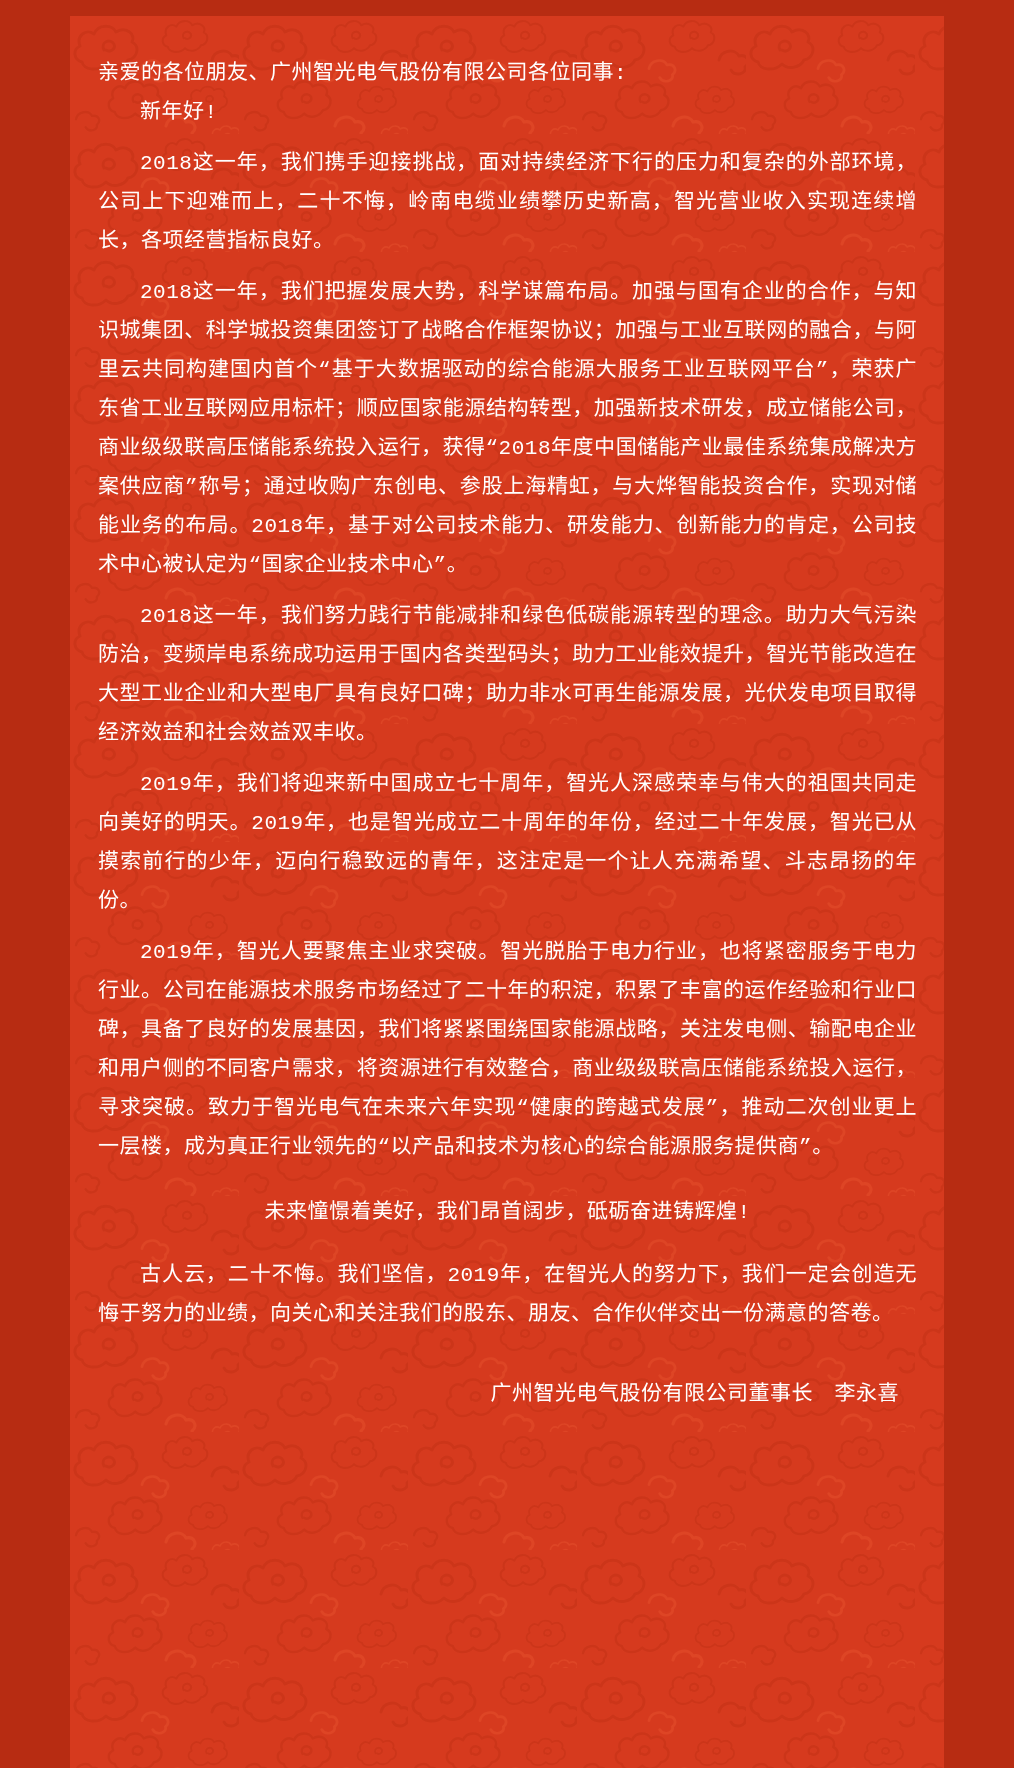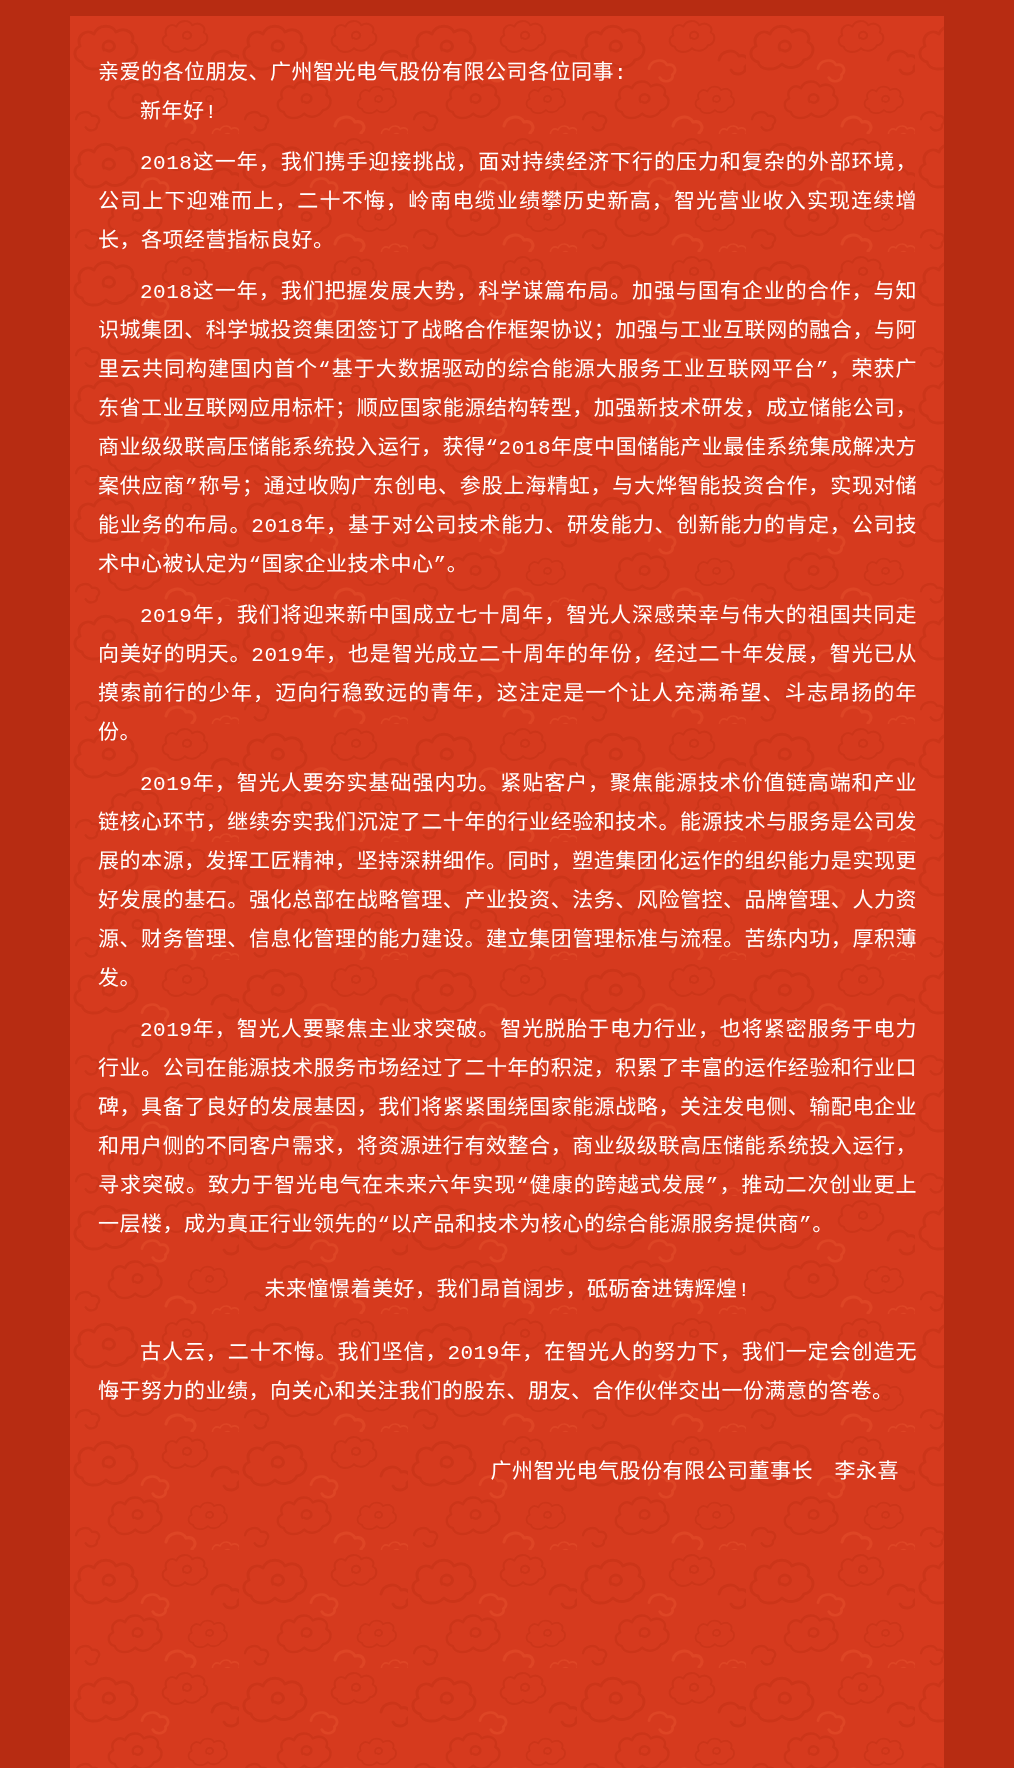--- a/index.html
+++ b/index.html
@@ -85,22 +85,22 @@
 
   <div class="letter">
 
     <p class="salutation">亲爱的各位朋友、广州智光电气股份有限公司各位同事:</p>
 
     <p class="greeting">新年好!</p>
 
     <div>
         <p class="para">2018这一年，我们携手迎接挑战，面对持续经济下行的压力和复杂的外部环境，公司上下迎难而上，二十不悔，岭南电缆业绩攀历史新高，智光营业收入实现连续增长，各项经营指标良好。</p>
         <p class="para">2018这一年，我们把握发展大势，科学谋篇布局。加强与国有企业的合作，与知识城集团、科学城投资集团签订了战略合作框架协议；加强与工业互联网的融合，与阿里云共同构建国内首个“基于大数据驱动的综合能源大服务工业互联网平台”，荣获广东省工业互联网应用标杆；顺应国家能源结构转型，加强新技术研发，成立储能公司，商业级级联高压储能系统投入运行，获得“2018年度中国储能产业最佳系统集成解决方案供应商”称号；通过收购广东创电、参股上海精虹，与大烨智能投资合作，实现对储能业务的布局。2018年，基于对公司技术能力、研发能力、创新能力的肯定，公司技术中心被认定为“国家企业技术中心”。</p>
+        <p class="para">2018这一年，我们努力践行节能减排和绿色低碳能源转型的理念。助力大气污染防治，变频岸电系统成功运用于国内各类型码头；助力工业能效提升，智光节能改造在大型工业企业和大型电厂具有良好口碑；助力非水可再生能源发展，光伏发电项目取得经济效益和社会效益双丰收。</p>
         <p class="para">2019年，我们将迎来新中国成立七十周年，智光人深感荣幸与伟大的祖国共同走向美好的明天。2019年，也是智光成立二十周年的年份，经过二十年发展，智光已从摸索前行的少年，迈向行稳致远的青年，这注定是一个让人充满希望、斗志昂扬的年份。</p>
-        <p class="para">2019年，智光人要夯实基础强内功。紧贴客户，聚焦能源技术价值链高端和产业链核心环节，继续夯实我们沉淀了二十年的行业经验和技术。能源技术与服务是公司发展的本源，发挥工匠精神，坚持深耕细作。同时，塑造集团化运作的组织能力是实现更好发展的基石。强化总部在战略管理、产业投资、法务、风险管控、品牌管理、人力资源、财务管理、信息化管理的能力建设。建立集团管理标准与流程。苦练内功，厚积薄发。</p>
         <p class="para">2019年，智光人要聚焦主业求突破。智光脱胎于电力行业，也将紧密服务于电力行业。公司在能源技术服务市场经过了二十年的积淀，积累了丰富的运作经验和行业口碑，具备了良好的发展基因，我们将紧紧围绕国家能源战略，关注发电侧、输配电企业和用户侧的不同客户需求，将资源进行有效整合，商业级级联高压储能系统投入运行，寻求突破。致力于智光电气在未来六年实现“健康的跨越式发展”，推动二次创业更上一层楼，成为真正行业领先的“以产品和技术为核心的综合能源服务提供商”。</p>
       </div>
 
     <div class="couplet">
         <p class="couplet-line first">未来憧憬着美好，我们昂首阔步，砥砺奋进铸辉煌!</p>
       </div>
 
     <p class="para closing">古人云，二十不悔。我们坚信，2019年，在智光人的努力下，我们一定会创造无悔于努力的业绩，向关心和关注我们的股东、朋友、合作伙伴交出一份满意的答卷。</p>
 
     <div class="signature">

